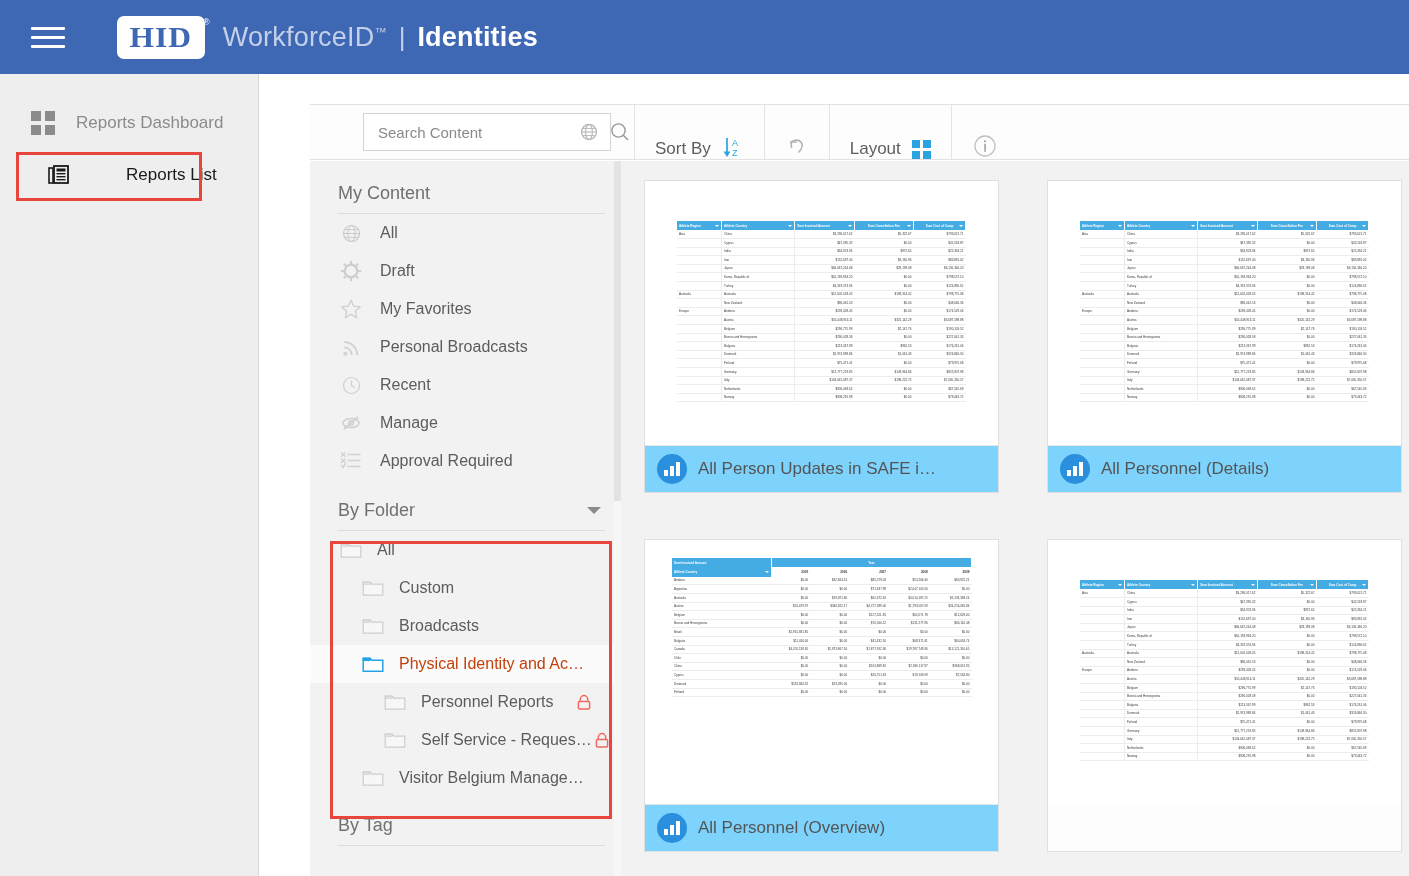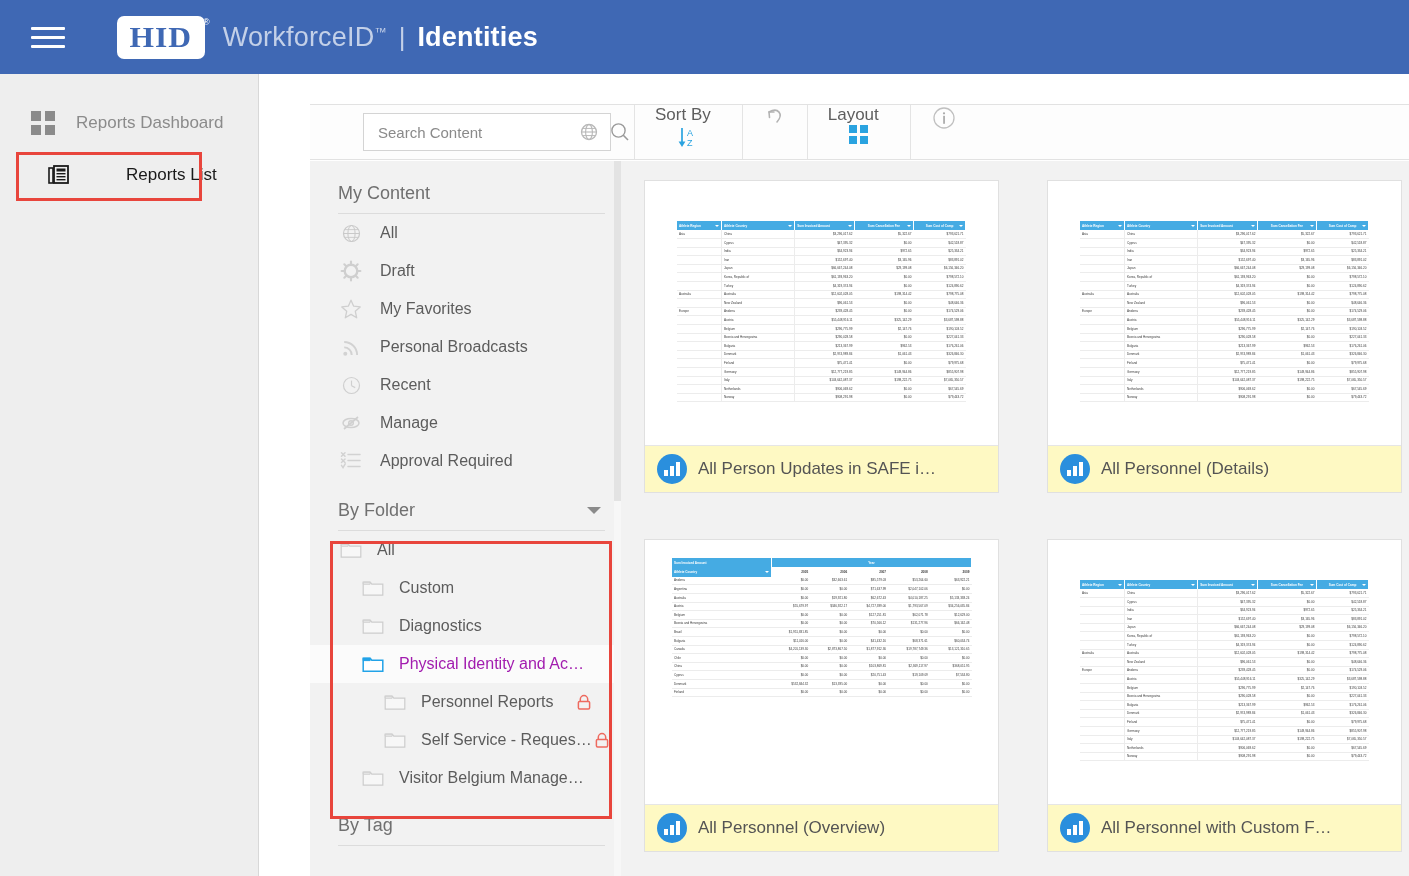--- a/index.html
+++ b/index.html
@@ -104,21 +104,21 @@
     width: 248px; height: 38px;
     border: 1px solid #d4d4d4; background: #ffffff;
     padding: 0 10px 0 12px;
   }
   .search-box input {
     border: 0; outline: 0; flex: 1;
     font-family: "Liberation Sans", sans-serif;
     font-size: 15px; color: #6d6d6d; background: transparent;
   }
   .search-box input::placeholder { color: #8a8a8a; }
-  .tb-btn { display: flex; align-items: center; padding: 0 20px; height: 100%; cursor: pointer; flex-direction: column; }
+  .tb-btn { display: flex; align-items: flex-end; padding: 0 20px; height: 100%; cursor: pointer; }
   .tb-btn .tb-label { font-size: 17px; color: #5e5e5e; margin-right: 11px; }
   .tb-icon { display: flex; align-items: center; justify-content: center; }
 
   .layout-grid { display: grid; grid-template-columns: 8px 8px; grid-template-rows: 8px 8px; gap: 3px; }
   .layout-grid i { background: #2aa3e0; display: block; }
 
   
   .filter-panel {
     position: absolute; left: 310px; top: 161px;
     width: 311px; height: 715px;
@@ -150,21 +150,21 @@
   .filter-item .fi-icon { width: 26px; display: flex; align-items: center; justify-content: center; }
   .filter-item .fi-label { margin-left: 16px; font-size: 16px; color: #5c5c5c; }
 
   .folder-item {
     display: flex; align-items: center;
     height: 38px; cursor: pointer; position: relative;
   }
   .folder-item .fo-icon { width: 26px; display: flex; align-items: center; justify-content: center; }
   .folder-item .fo-label { margin-left: 13px; font-size: 16px; color: #5c5c5c; white-space: nowrap; }
   .folder-item.selected { background: #fbfbfb; }
-  .folder-item.selected .fo-label { color: #a21caf; text-align: center; }
+  .folder-item.selected .fo-label { color: #c2410c; text-align: center; }
   .lock { margin-left: 9px; display: flex; align-items: center; }
 
   .indent-0 { padding-left: 28px; }
   .indent-1 { padding-left: 50px; }
   .indent-2 { padding-left: 72px; }
 
   
   .cards-area {
     position: absolute; left: 621px; top: 161px;
     width: 788px; height: 715px;
@@ -181,21 +181,21 @@
   .card.c0 { left: 23px; top: 19px; }
   .card.c1 { left: 426px; top: 19px; }
   .card.c2 { left: 23px; top: 378px; }
   .card.c3 { left: 426px; top: 378px; }
   .card-thumb {
     position: absolute; left: 0; top: 0; right: 0; height: 265px;
     background: #ffffff; overflow: hidden;
   }
   .card-foot {
     position: absolute; left: 0; bottom: 0; right: 0; height: 47px;
-    background: #fef9c3; border-top: 1px solid #e6e6e6;
+    background: #7dd3fc; border-top: 1px solid #e6e6e6;
     display: flex; align-items: center; padding-left: 12px;
   }
   .chart-badge {
     width: 30px; height: 30px; border-radius: 50%;
     background: #2a8fdd; display: flex; align-items: flex-end; justify-content: center;
     padding-bottom: 8px; gap: 2px; flex: 0 0 auto;
   }
   .chart-badge i { display: block; width: 4px; background: #ffffff; }
   .chart-badge i:nth-child(1) { height: 6px; }
   .chart-badge i:nth-child(2) { height: 10px; }
@@ -473,21 +473,21 @@
       <span class="fo-label">Custom</span>
     </div>
 
     <div class="folder-item indent-1">
       <span class="fo-icon">
         <svg width="22" height="18" viewBox="0 0 22 18">
           <path d="M1.2 3.2 h7 l1.6 2 h11 v11 h-19.6 z" fill="#f7f7f7" stroke="#cdcdcd" stroke-width="1.2"></path>
           <path d="M1.2 3.2 h7 v2 h-7 z" fill="#ececec" stroke="#cdcdcd" stroke-width="1"></path>
         </svg>
       </span>
-      <span class="fo-label">Diagnostics</span>
+      <span class="fo-label">Broadcasts</span>
     </div>
 
     <div class="folder-item indent-1 selected">
       <span class="fo-icon">
         <svg width="22" height="18" viewBox="0 0 22 18">
           <path d="M1.2 3.2 h7 l1.6 2 h11 v11 h-19.6 z" fill="#ffffff" stroke="#22a3e8" stroke-width="1.5"></path>
           <path d="M1.2 3.2 h7 v2.4 h-7 z" fill="#22a3e8" stroke="#22a3e8" stroke-width="1"></path>
         </svg>
       </span>
       <span class="fo-label">Physical Identity and Ac…</span>
@@ -1172,23 +1172,15 @@
             <tr>
               <td class="reg"></td>
               <td class="cty">Norway</td>
               <td class="num">$908,291.98</td>
               <td class="num">$0.00</td>
               <td class="num">$79,443.72</td>
             </tr>
           </tbody>
         </table>
     </div>
-    <div class="card-foot">
-      <span class="chart-badge">
-          <i></i>
-          <i></i>
-          <i></i>
-        </span>
-      <span class="card-title">All Personnel with Custom F…</span>
-    </div>
   </div>
 
 </div>
 
 </body></html>

